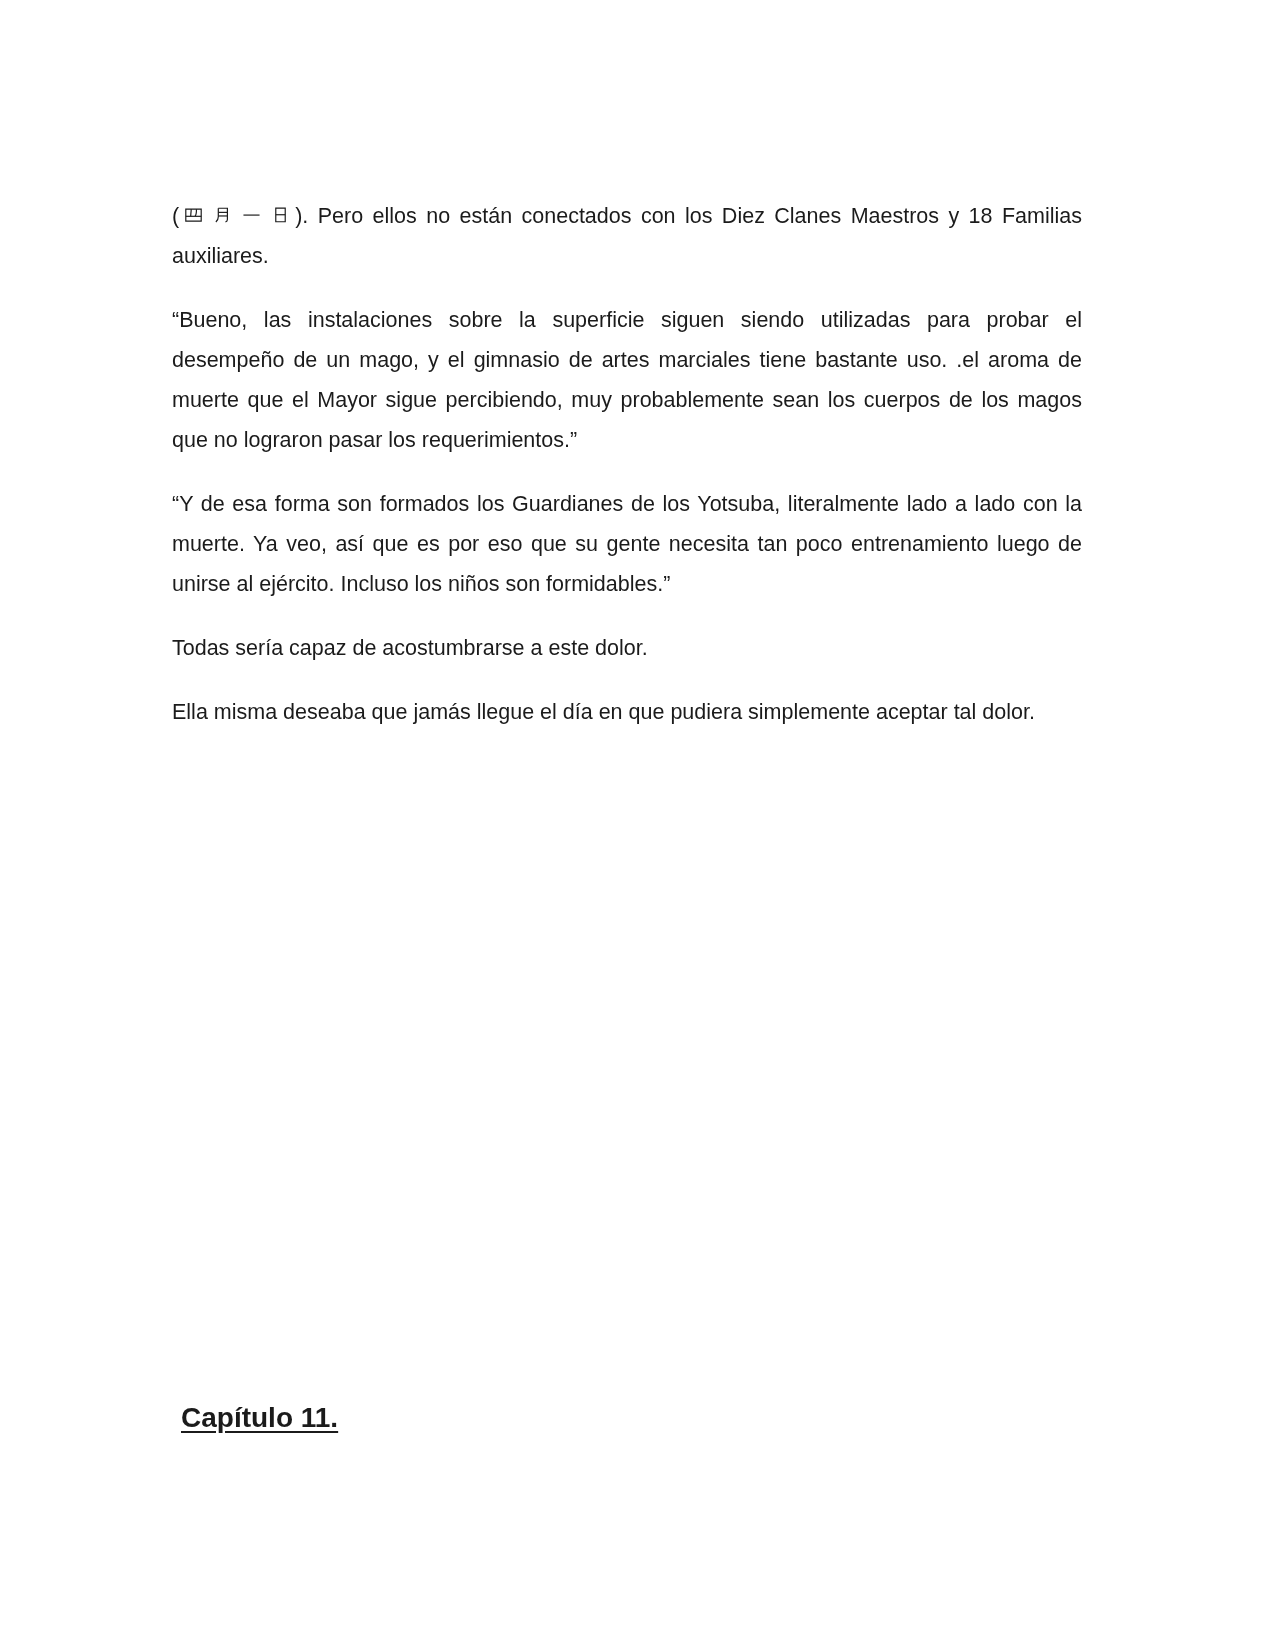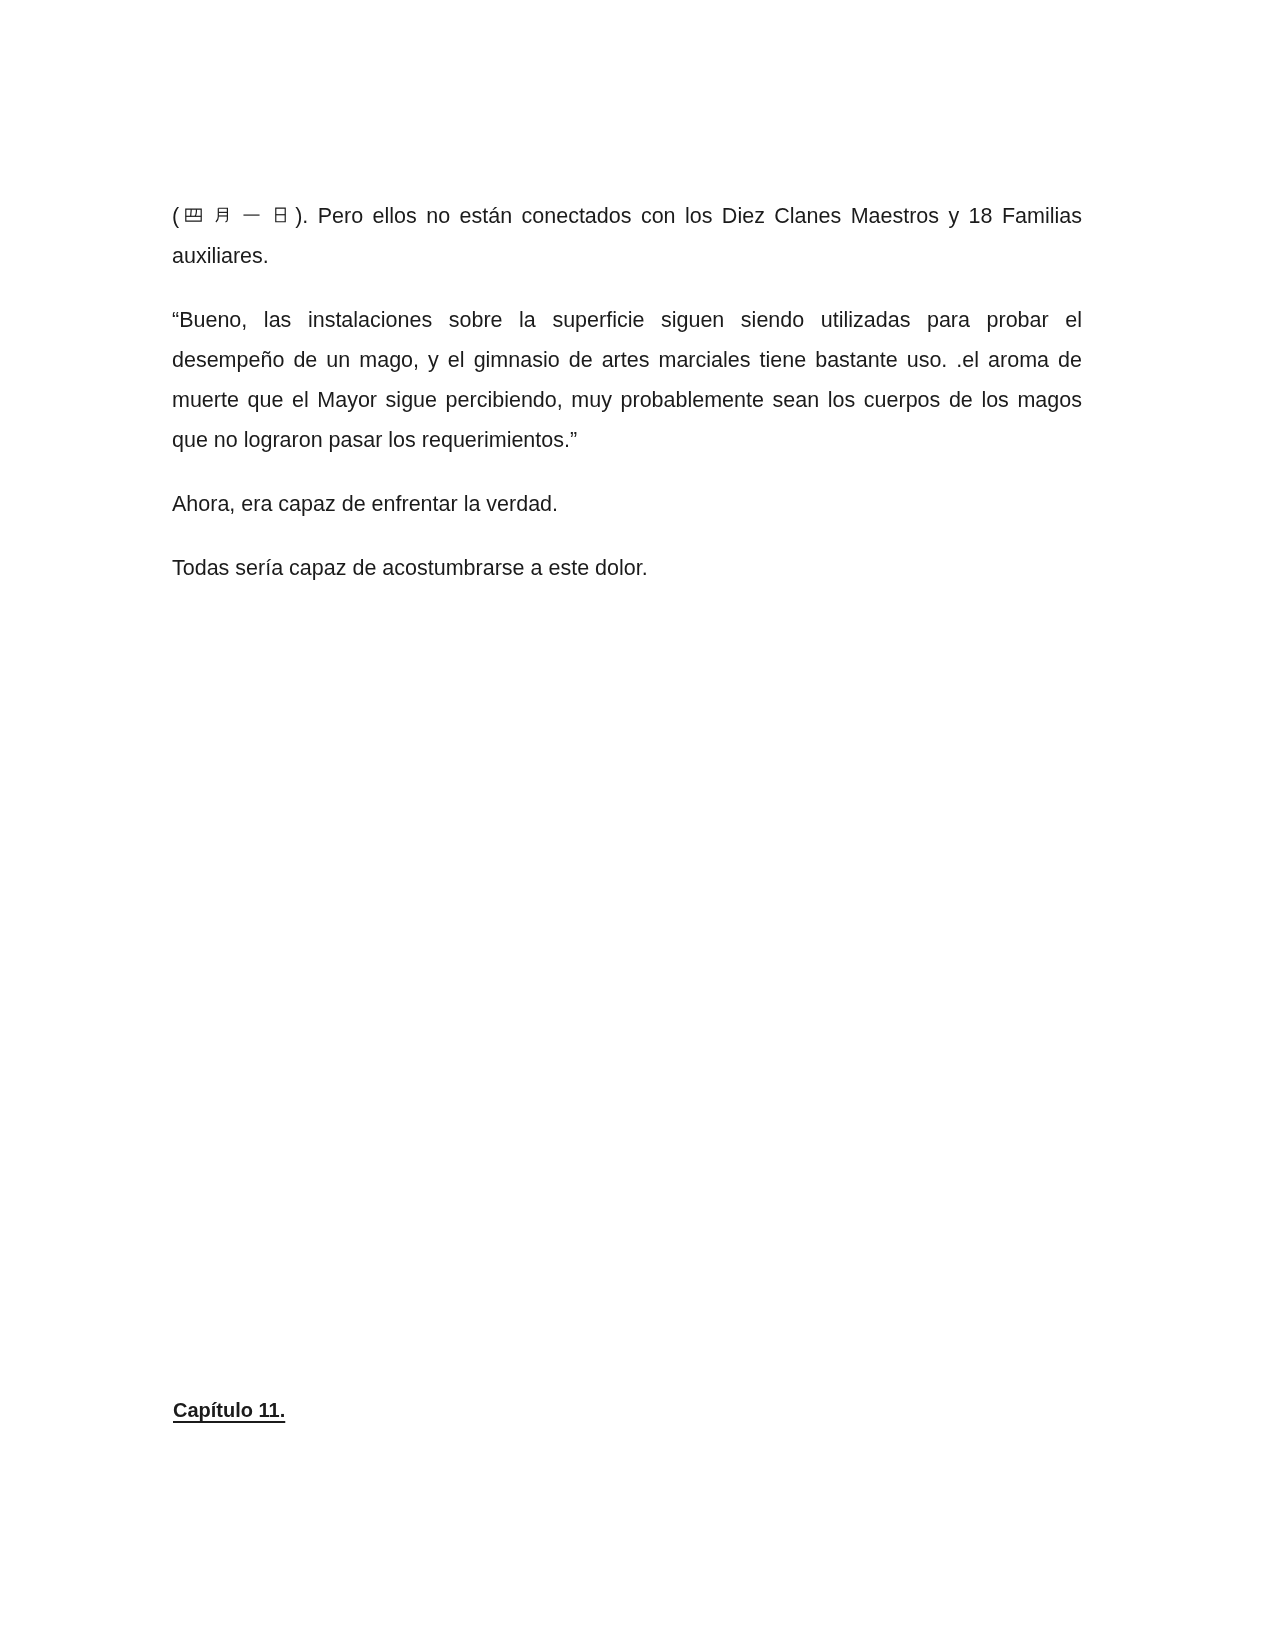--- a/index.html
+++ b/index.html
@@ -47,22 +47,22 @@
     fill: none;
     stroke: #1b1b1b;
     stroke-width: 1.35;
     stroke-linecap: butt;
     stroke-linejoin: miter;
   }
   .chapter-heading {
     position: absolute;
     left: 173px;
     top: 1392px;
-    margin: 0;
-    font-size: 20px;
+    margin: 8px;
+    font-size: 28px;
     font-weight: bold;
     line-height: 36px;
     text-decoration: underline;
     text-underline-offset: 4px;
     color: #1b1b1b;
   }
 </style>
 </head>
 <body>
 
@@ -81,20 +81,21 @@
             <path d="M7.5 9.5 H17.3"></path>
             <path d="M7.5 13.6 H17.3"></path>
           </svg><svg class="cjk-glyph" viewBox="0 0 24 25" xmlns="http://www.w3.org/2000/svg">
             <path d="M2.8 12.6 H21.2"></path>
           </svg><svg class="cjk-glyph" viewBox="0 0 24 25" xmlns="http://www.w3.org/2000/svg">
             <path d="M6.6 4.6 H17.4 V20.2 H6.6 Z"></path>
             <path d="M6.6 12.2 H17.4"></path>
           </svg></span><span>). Pero ellos no están conectados con los Diez Clanes Maestros y 18 Familias auxiliares.</span></p>
 
     <p>“Bueno, las instalaciones sobre la superficie siguen siendo utilizadas para probar el desempeño de un mago, y el gimnasio de artes marciales tiene bastante uso. .el aroma de muerte que el Mayor sigue percibiendo, muy probablemente sean los cuerpos de los magos que no lograron pasar los requerimientos.”</p>
-    <p>Ahora, era capaz de enfrentar la verdad.</p>
+    <p>“Y de esa forma son formados los Guardianes de los Yotsuba, literalmente lado a lado con la muerte. Ya veo, así que es por eso que su gente necesita tan poco entrenamiento luego de unirse al ejército. Incluso los niños son formidables.”</p>
     <p>Todas sería capaz de acostumbrarse a este dolor.</p>
+    <p>Ella misma deseaba que jamás llegue el día en que pudiera simplemente aceptar tal dolor.</p>
 
   </div>
 
   <h1 class="chapter-heading">Capítulo 11.</h1>
 
 </div>
 
 </body></html>

